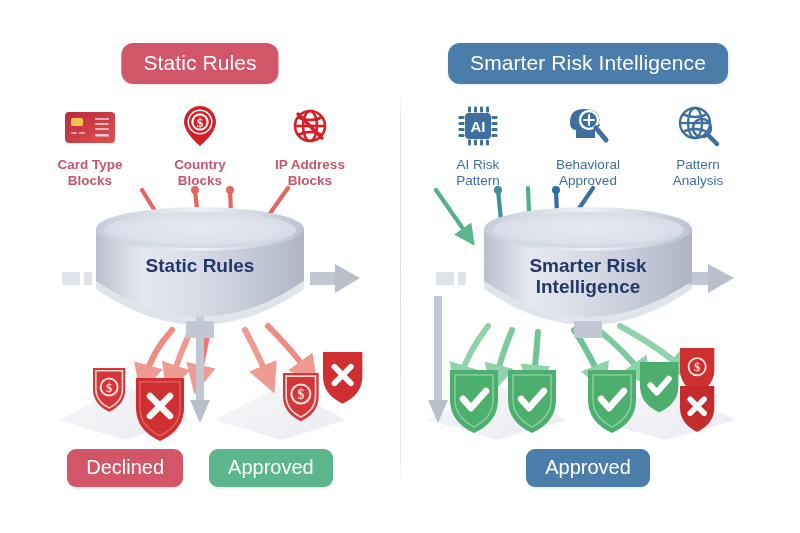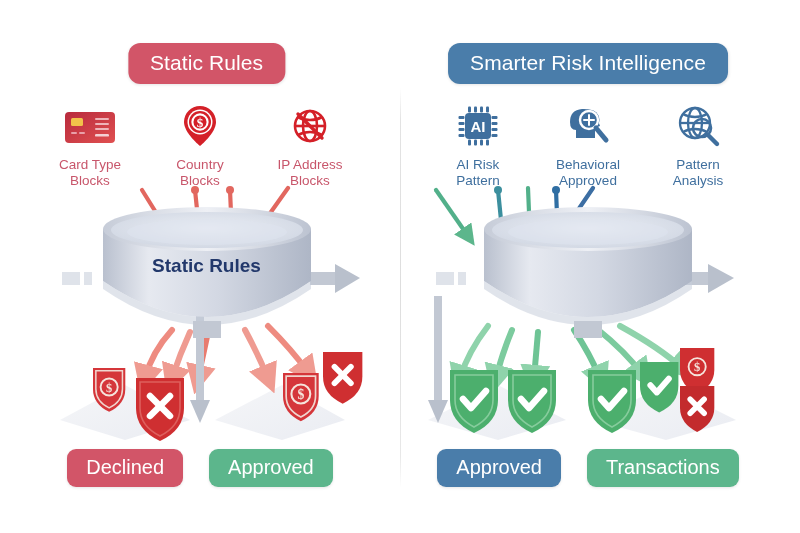--- a/index.html
+++ b/index.html
@@ -26,21 +26,21 @@
     background: linear-gradient(to bottom, rgba(0,0,0,0) 0%, #e3e3e3 8%, #dedede 50%, #e8e8e8 92%, rgba(0,0,0,0) 100%);
   }
 
   
   .panel {
     position: absolute;
     top: 0;
     width: 400px;
     height: 533px;
   }
-  .panel.left  { left: 0; padding-left: 13px; }
+  .panel.left  { left: 0; }
   .panel.right { left: 388px; }
 
   
   .header-pill {
     position: absolute;
     top: 43px;
     left: 50%;
     transform: translateX(-50%);
     padding: 9px 22px 11px;
     border-radius: 12px;
@@ -76,21 +76,21 @@
     align-items: center;
     justify-content: center;
   }
   .icon-label {
     margin-top: 8px;
     text-align: center;
     font-size: 13.5px;
     line-height: 1.22;
     white-space: pre-line;
   }
-  .icon-label.red  { color: #c8566b; }
+  .icon-label.red  { color: #c8566b; font-weight: bold; }
   .icon-label.blue { color: #3f6f9e; }
 
   
   .arrow-layer {
     position: absolute;
     left: 0;
     top: 0;
     width: 400px;
     height: 533px;
     pointer-events: none;
@@ -499,22 +499,23 @@
             <stop offset="1" stop-color="#ccd3e0"></stop>
           </radialGradient>
         </defs>
         <path d="M6 26 L214 26 L214 78 Q110 150 6 78 Z" fill="url(#funBodyR)"></path>
         <ellipse cx="110" cy="26" rx="104" ry="22" fill="url(#funRimR)"></ellipse>
         <ellipse cx="110" cy="27" rx="96" ry="18" fill="url(#funInR)"></ellipse>
         <ellipse cx="110" cy="29" rx="80" ry="13" fill="#dfe4ee" opacity=".55"></ellipse>
         <path d="M6 78 Q110 150 214 78 L214 86 Q110 158 6 86 Z" fill="#c7cdda" opacity=".55"></path>
         <rect x="96" y="118" width="28" height="17" fill="#c2c8d3"></rect>
       </svg>
+      <div class="funnel-label">Smarter Risk
+Intelligence</div>
     </div>
 
     <div class="bottom-pills">
       <div class="bottom-pill blue">Approved</div>
-      <div class="bottom-pill green">Transactions</div>
     </div>
   </div>
 
   <div class="divider"></div>
 </div>
 
 </body></html>

